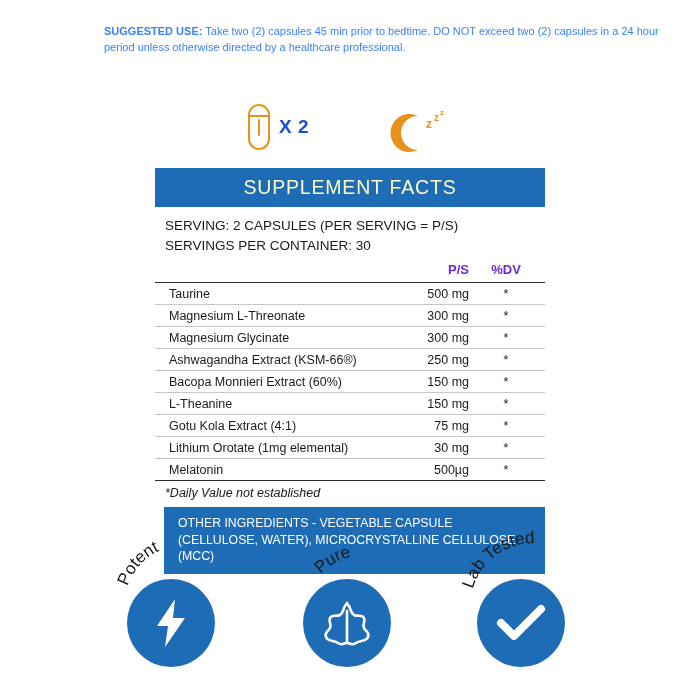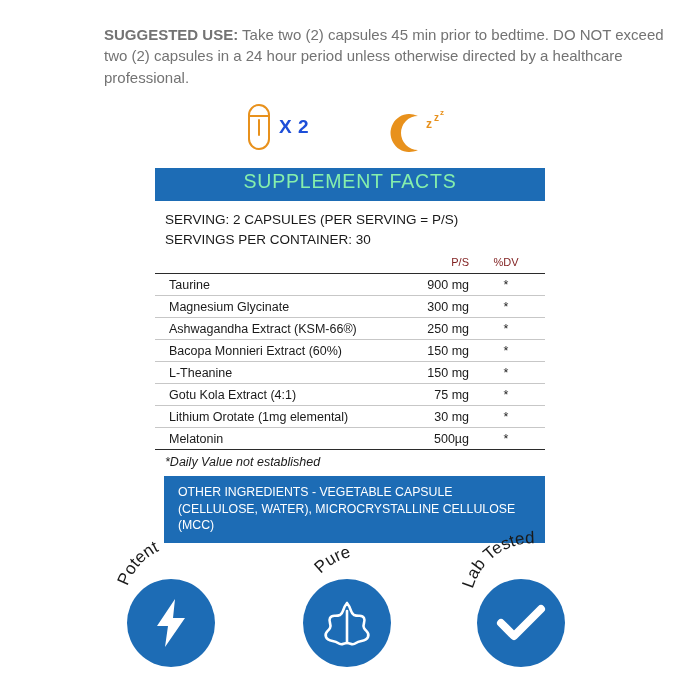--- a/index.html
+++ b/index.html
@@ -21,23 +21,23 @@
     position: relative;
     box-sizing: border-box;
   }
 
   
   .suggested-use {
     position: absolute;
     left: 104px;
     top: 24px;
     width: 566px;
-    font-size: 15px;
+    font-size: 11px;
     line-height: 1.42;
-    color: #737373;
+    color: #3b82f6;
   }
   .suggested-use .su-label {
     font-weight: bold;
   }
 
   
   .icon-row {
     position: absolute;
     left: 248px;
     top: 104px;
@@ -96,44 +96,44 @@
 
   
   .panel {
     position: absolute;
     left: 155px;
     top: 168px;
     width: 390px;
   }
   .panel-header {
     background: #1d6cb5;
-    color: #86efac;
+    color: #fef9c3;
     text-align: center;
     font-size: 19.5px;
     letter-spacing: 0.8px;
-    padding: 2px 0 8px 0;
+    padding: 8px 0 8px 0;
   }
   .serving-block {
     font-size: 13.5px;
     color: #1a1a1a;
     padding: 9px 0 4px 10px;
     line-height: 1.45;
   }
   .facts-table {
     width: 100%;
     border-collapse: collapse;
     font-size: 12.5px;
     margin-top: 2px;
   }
   .facts-table th {
-    font-weight: normal;
-    font-size: 11px;
+    font-weight: bold;
+    font-size: 13px;
     text-align: right;
     padding: 1px 0 5px 0;
-    color: #7f1d1d;
+    color: #6d28d9;
   }
   .facts-table th.col-name { text-align: left; padding-left: 10px; }
   .facts-table th.col-ps   { width: 86px; padding-right: 6px; }
   .facts-table th.col-dv   { width: 62px; text-align: center; padding-right: 8px;}
   .facts-table thead tr { border-bottom: 1.2px solid #2b2b2b; }
   .facts-table tbody tr { border-bottom: 0.8px solid #c7c7c7; }
   .facts-table tbody tr:last-child { border-bottom: 1.2px solid #2b2b2b; }
   .facts-table td {
     padding: 3.5px 0 3.5px 0;
     margin-top: 11px;
@@ -228,21 +228,26 @@
       <thead>
         <tr>
           <th class="col-name"></th>
           <th class="col-ps">P/S</th>
           <th class="col-dv">%DV</th>
         </tr>
       </thead>
       <tbody id="facts-body">
           <tr>
             <td class="col-name">Taurine</td>
-            <td class="col-ps">900 mg</td>
+            <td class="col-ps">500 mg</td>
+            <td class="col-dv">*</td>
+          </tr>
+          <tr>
+            <td class="col-name">Magnesium L-Threonate</td>
+            <td class="col-ps">300 mg</td>
             <td class="col-dv">*</td>
           </tr>
           <tr>
             <td class="col-name">Magnesium Glycinate</td>
             <td class="col-ps">300 mg</td>
             <td class="col-dv">*</td>
           </tr>
           <tr>
             <td class="col-name">Ashwagandha Extract (KSM-66®)</td>
             <td class="col-ps">250 mg</td>

